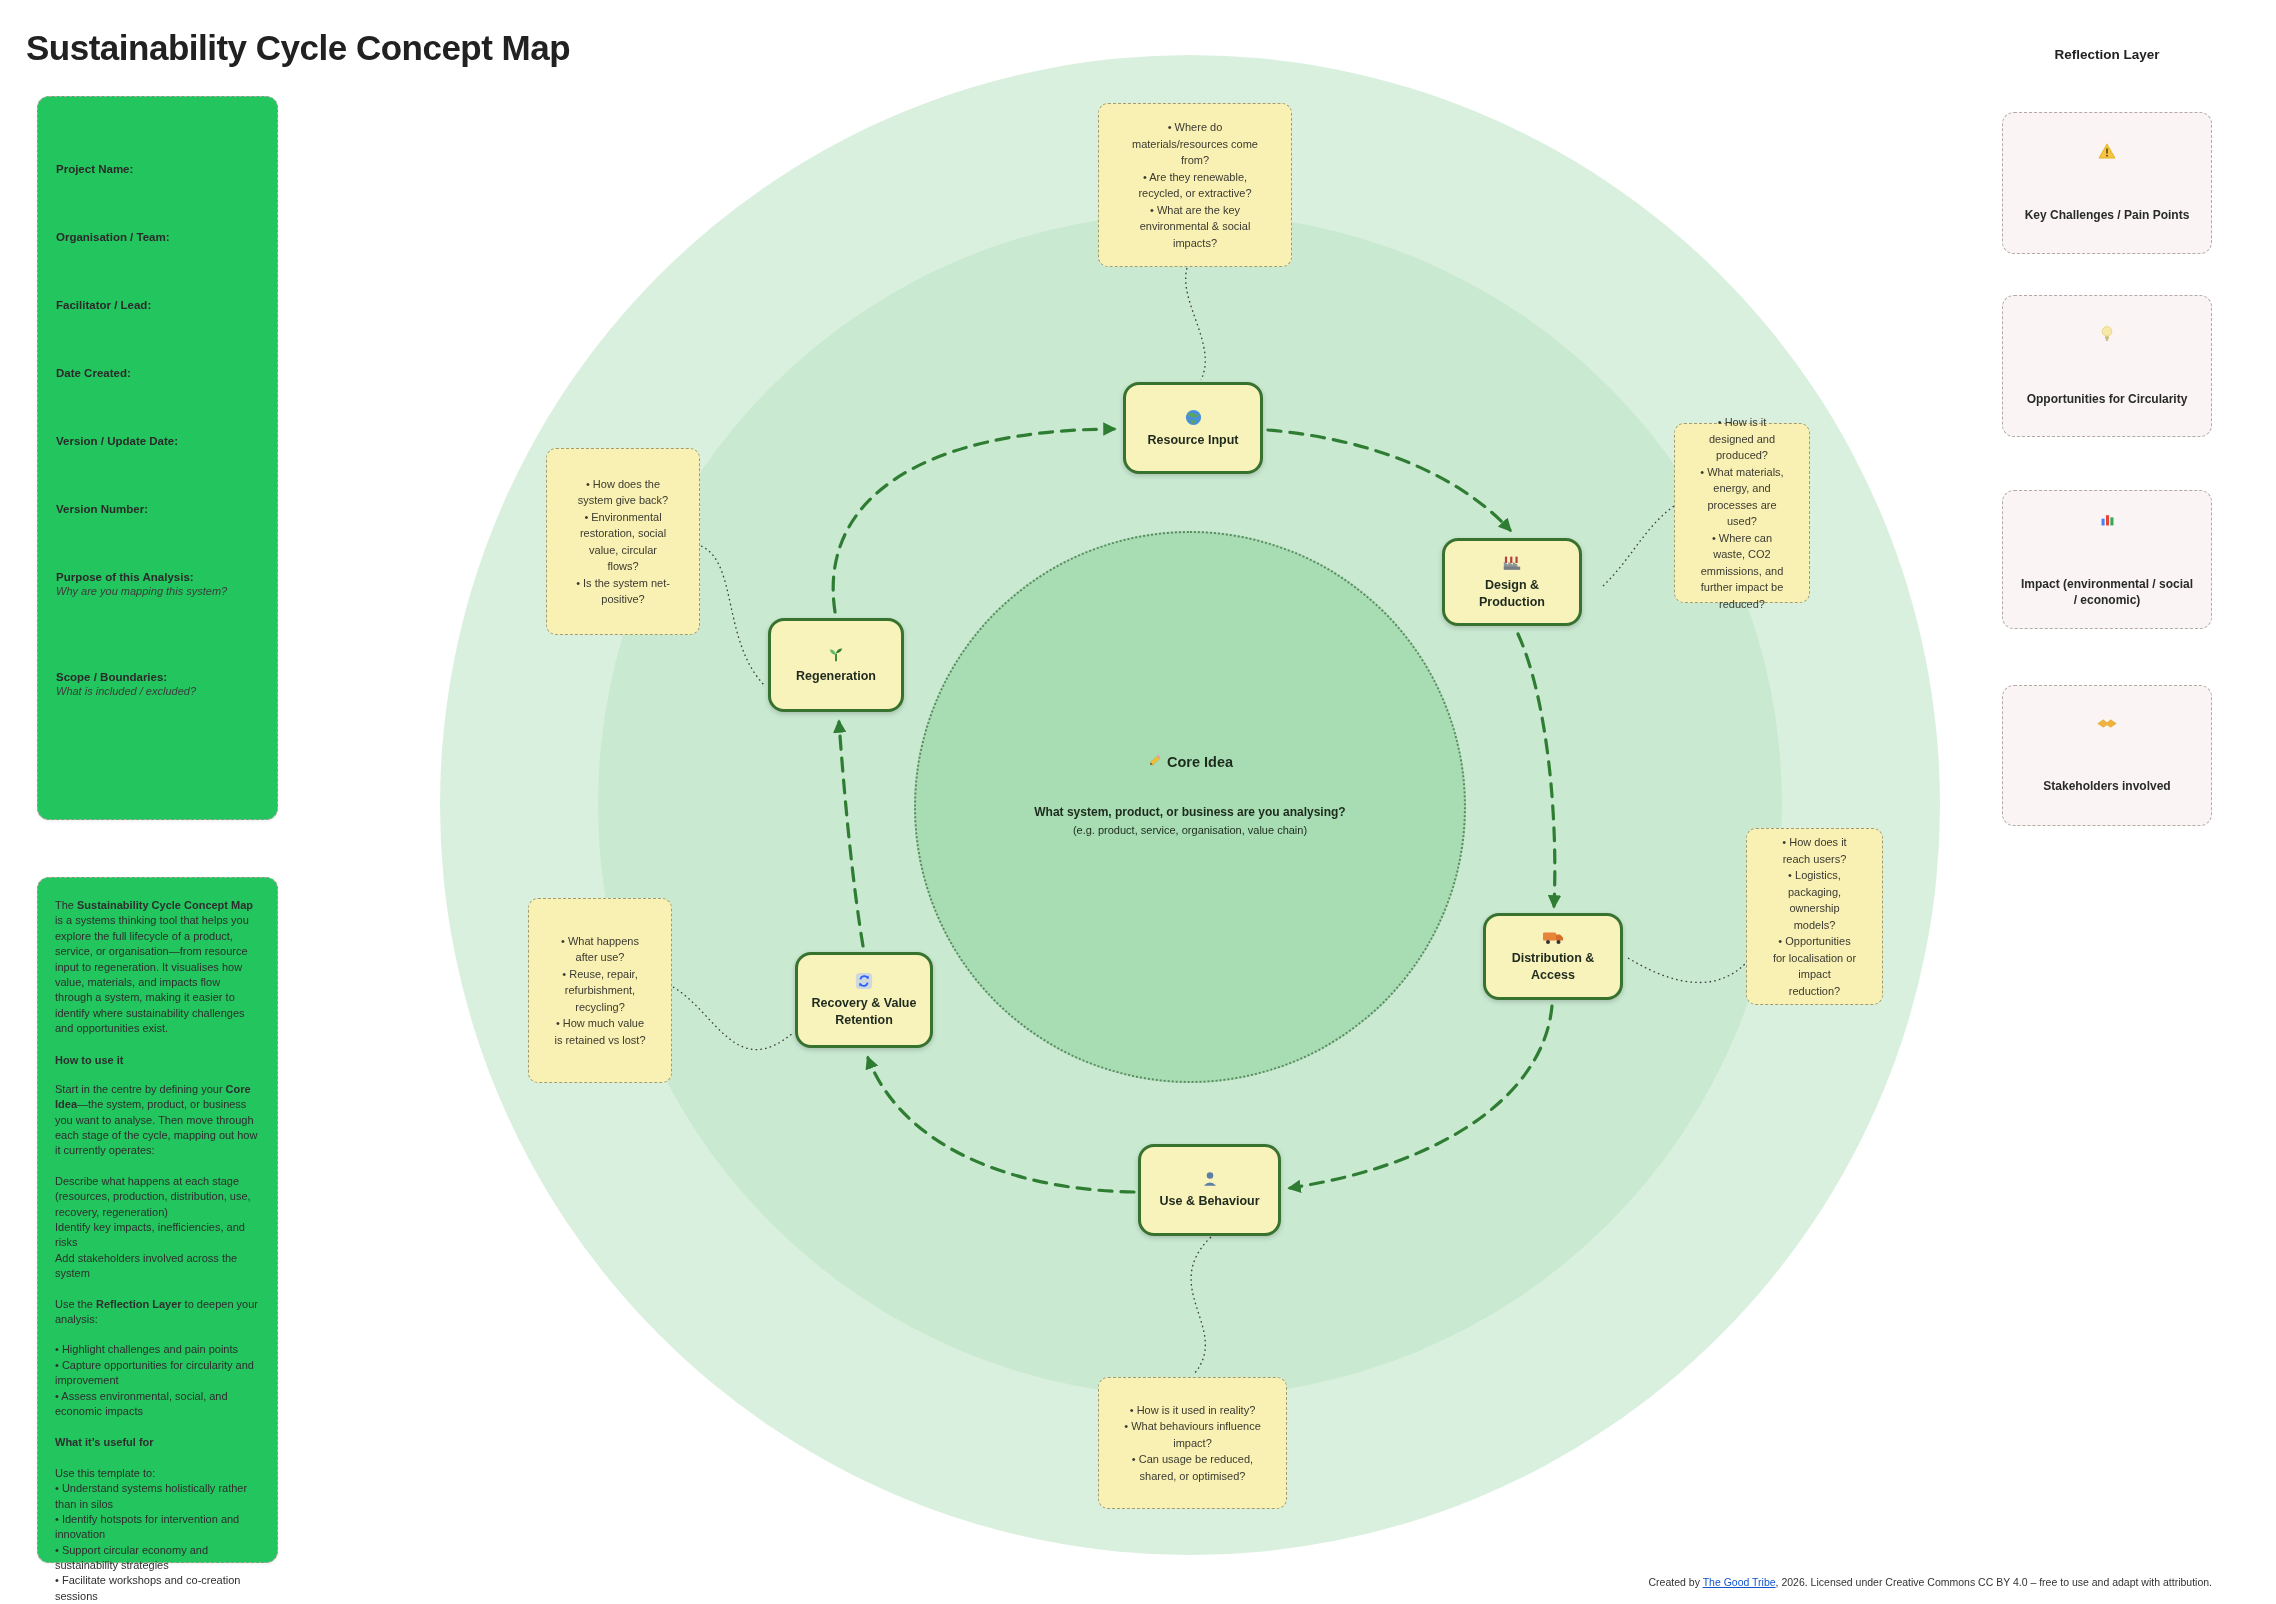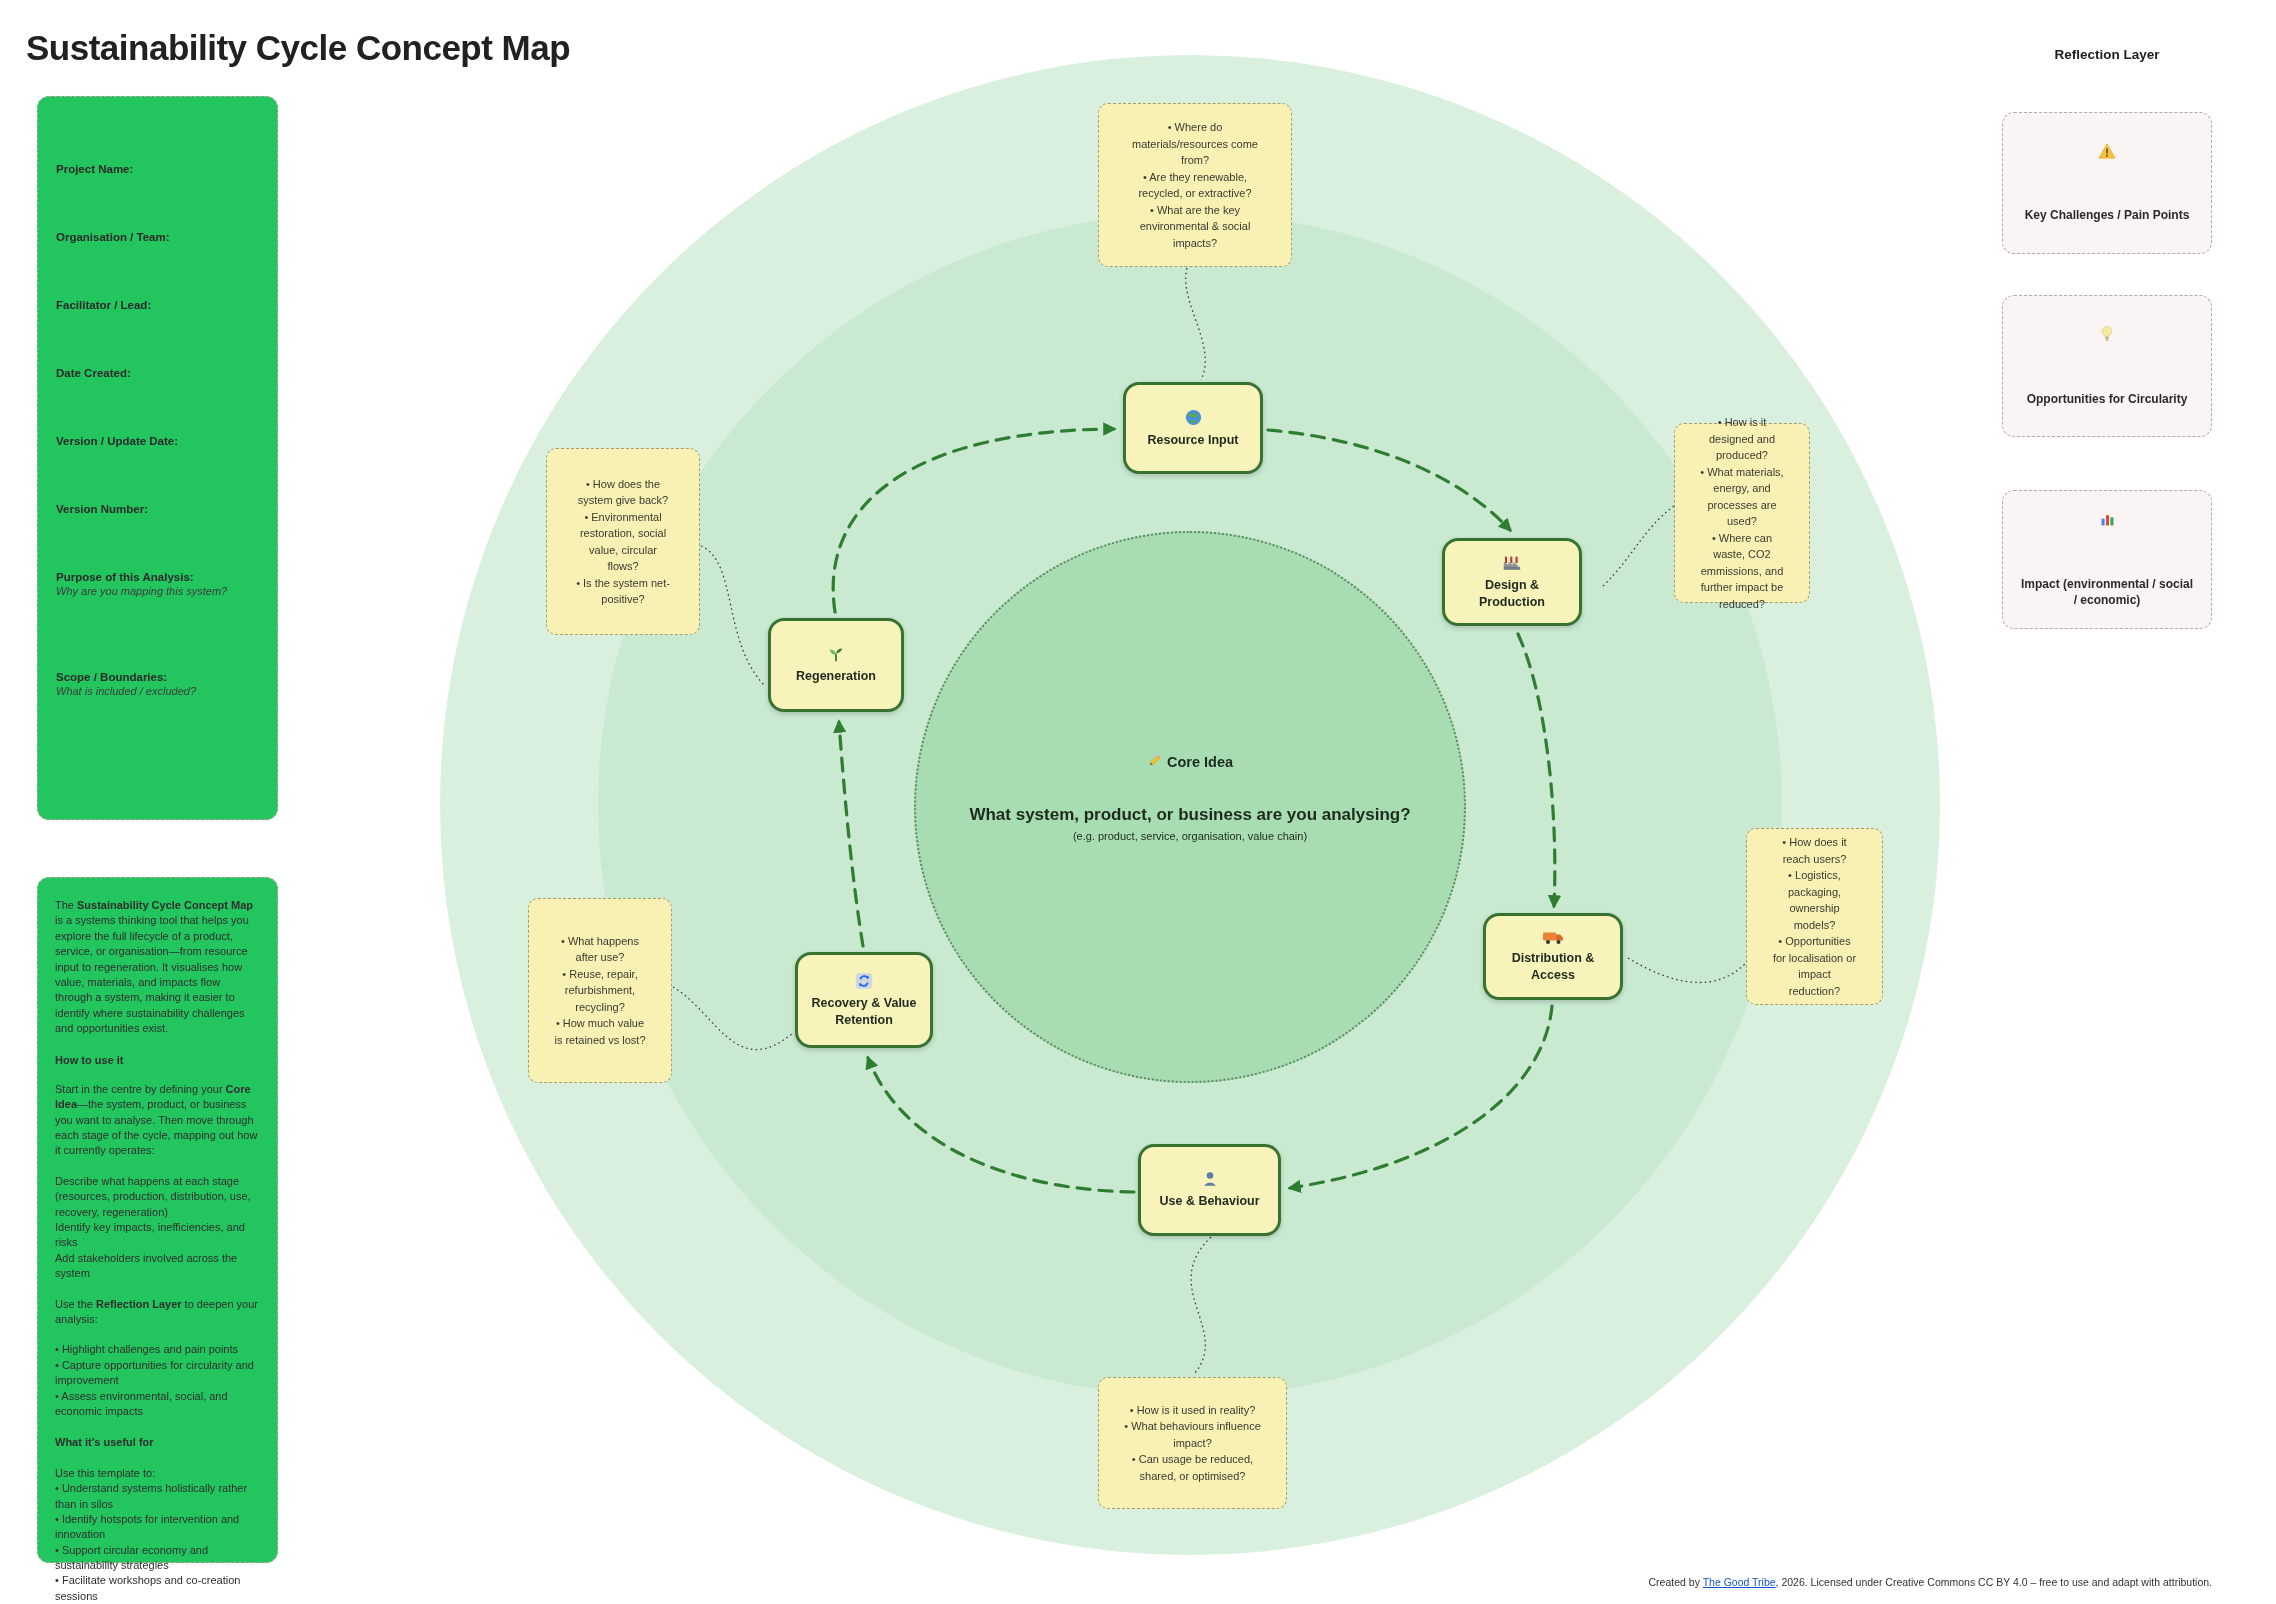--- a/index.html
+++ b/index.html
@@ -27,21 +27,21 @@
   .about .heading{font-weight:700;margin:16px 0 14px;}
 
   .node{position:absolute;background:#f8f3ba;border:3px solid #37722f;border-radius:16px;box-shadow:0 2px 5px rgba(0,0,0,.18);display:flex;flex-direction:column;align-items:center;justify-content:center;text-align:center;box-sizing:border-box;padding:6px;z-index:5;}
   .node-icon{line-height:0;margin-bottom:5px;}
   .node-label{font-size:12.5px;font-weight:700;color:#1f2a1f;line-height:1.3;}
 
   .note{position:absolute;background:#f9f1b4;border:1.5px dashed #9d9d7a;border-radius:10px;display:flex;flex-direction:column;align-items:center;justify-content:center;text-align:center;font-size:11px;line-height:1.5;color:#3a3a30;padding:10px 25px;box-sizing:border-box;z-index:4;}
 
   .core-content{position:absolute;left:930px;top:752px;width:520px;text-align:center;z-index:3;color:#1d2b1d;}
   .core-title{font-size:14.5px;font-weight:700;display:flex;align-items:center;justify-content:center;gap:4px;}
-  .core-q{font-size:17px;font-weight:700;margin-top:34px;}
+  .core-q{font-size:12px;font-weight:700;margin-top:34px;}
   .core-hint{font-size:11px;margin-top:5px;}
 
   .reflect-title{position:absolute;left:2002px;top:47px;width:210px;text-align:center;font-size:13.5px;font-weight:700;color:#222;z-index:5;}
   .reflect-box{position:absolute;left:2002px;width:210px;background:#faf5f4;border:1px dashed #b3aaa6;border-radius:12px;display:flex;flex-direction:column;align-items:center;justify-content:center;text-align:center;padding:0 16px;box-sizing:border-box;z-index:4;gap:39px;}
   .reflect-label{font-size:12px;font-weight:700;color:#2a2a2a;margin-top:5px;line-height:1.35;}
 
   .footer{position:absolute;top:1576px;right:64px;font-size:10.5px;color:#333;z-index:5;}
   .footer .link{color:#1155cc;text-decoration:underline;cursor:pointer;}
 </style>
 </head>
@@ -249,18 +249,24 @@
     <div class="reflect-label">Opportunities for Circularity</div>
   </div>
   <div class="reflect-box" style="top:490px;height:139px;">
     <span><svg width="17" height="17" viewBox="0 0 20 20">
           <rect x="3" y="9" width="3.6" height="8" fill="#4285f4"></rect>
           <rect x="8.2" y="5" width="3.6" height="12" fill="#ea4335"></rect>
           <rect x="13.4" y="7.5" width="3.6" height="9.5" fill="#34a853"></rect>
         </svg></span>
     <div class="reflect-label">Impact (environmental / social / economic)</div>
   </div>
+  <div class="reflect-box" style="top:685px;height:141px;">
+    <span><svg width="22" height="13" viewBox="0 0 24 14">
+          <path d="M2 7 L8 3 L12 6.2 L16 3 L22 7 L16 11 L12 8.4 L8 11 Z" fill="#f0b43c" stroke="#d89a22" stroke-width="0.6"></path>
+        </svg></span>
+    <div class="reflect-label">Stakeholders involved</div>
+  </div>
 
   <div class="footer">
     <span>Created by </span><span class="link">The Good Tribe</span><span>, 2026. Licensed under Creative Commons CC BY 4.0 – free to use and adapt with attribution.</span>
   </div>
 
 </div>
 
 </body></html>

